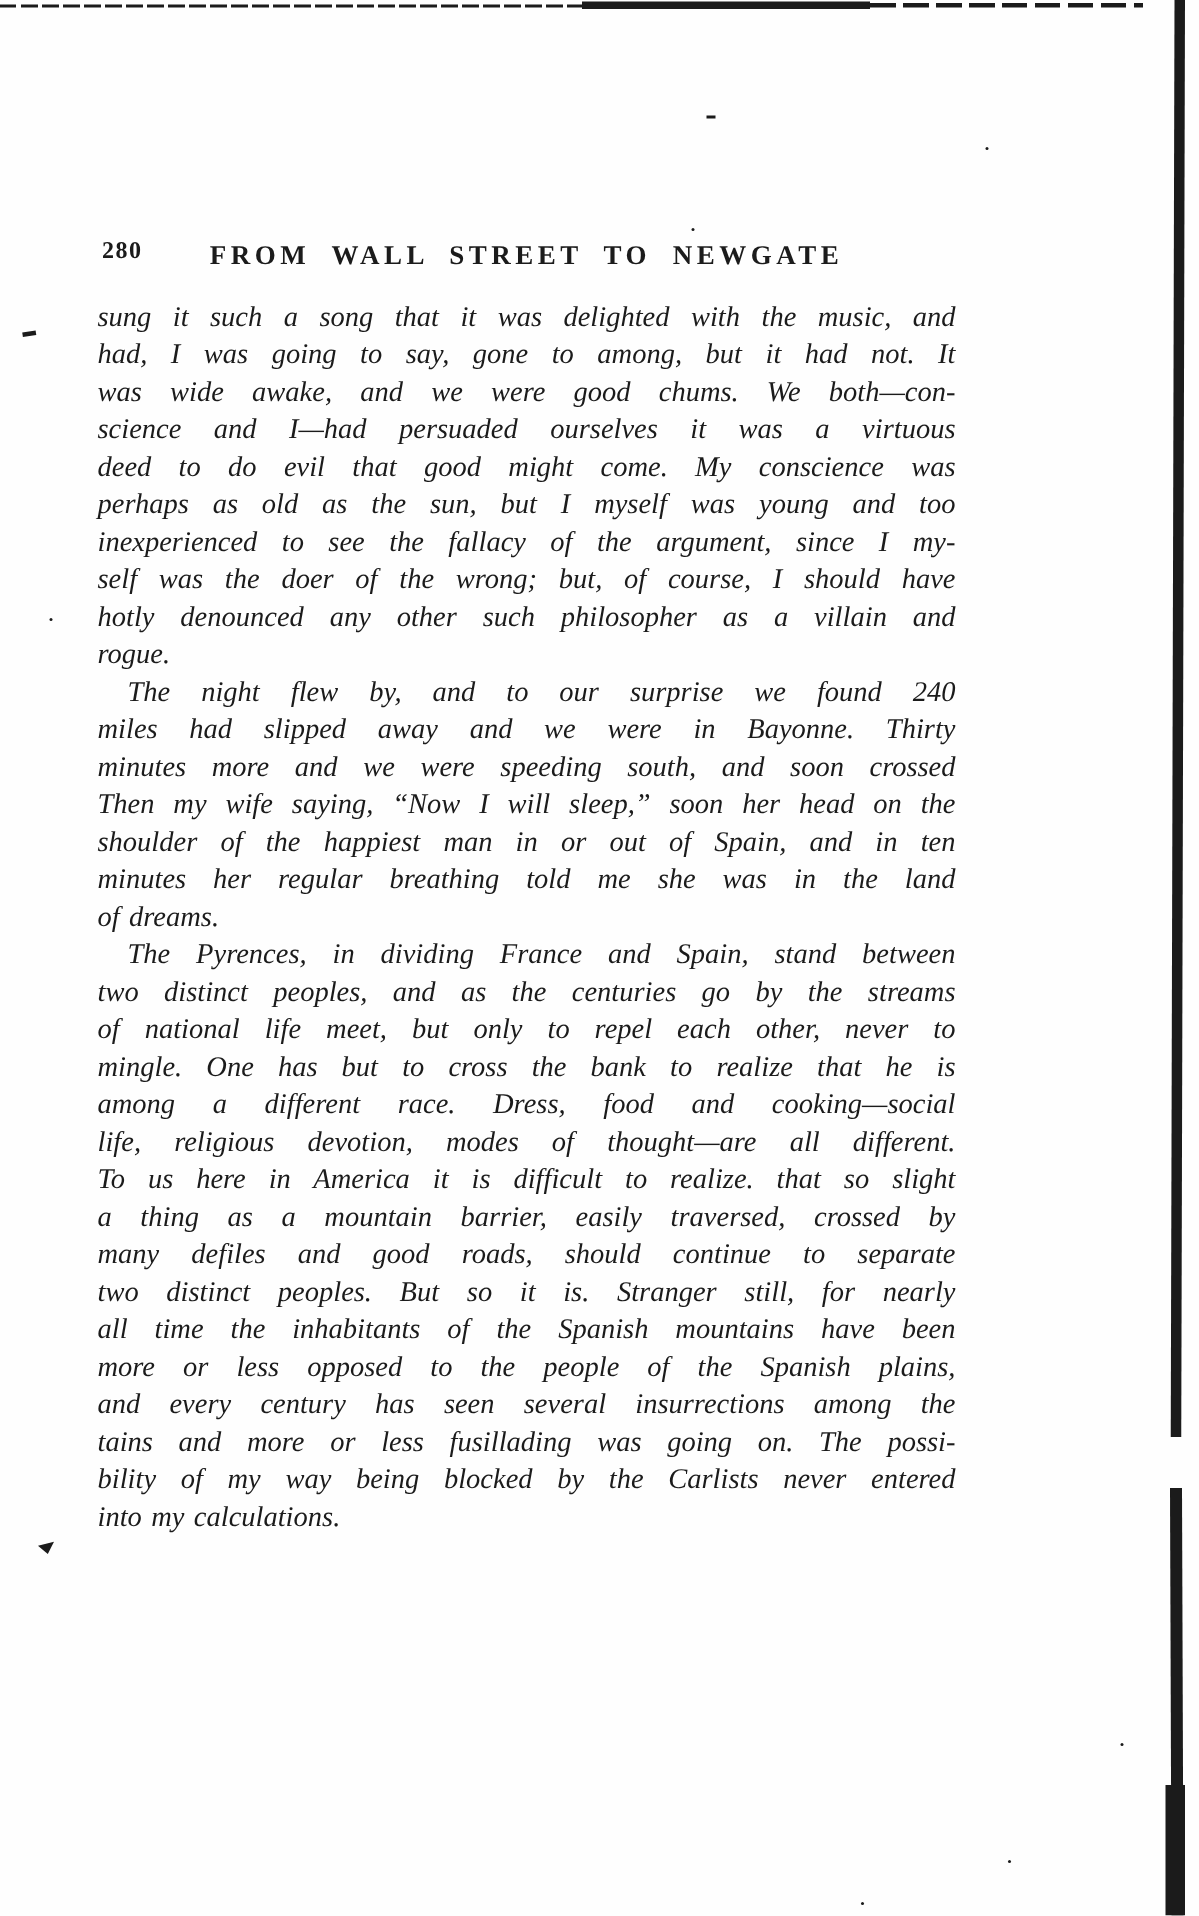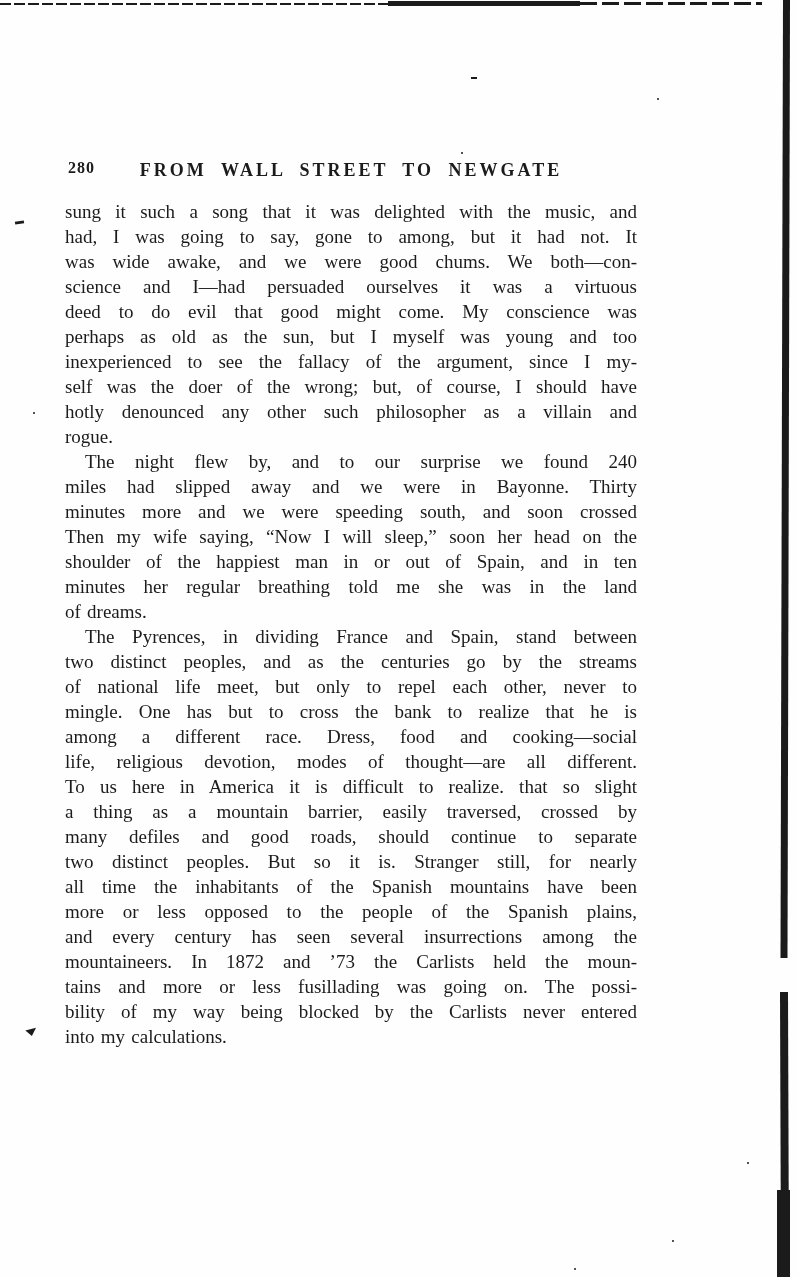--- a/index.html
+++ b/index.html
@@ -37,20 +37,21 @@
     letter-spacing: 3px; word-spacing: 7px;
     padding-top: 1px;
   }
 
   
   .page-body {
     position: absolute;
     left: 65px; top: 199px; width: 572px;
     font-size: 19px; line-height: 25px;
     word-spacing: 1.5px;
+    font-style: italic;
   }
   .line {
     text-align: justify;
     text-align-last: justify;
     -moz-text-align-last: justify;
     white-space: nowrap;
   }
   .line.para-last {
     text-align-last: left;
     -moz-text-align-last: left;
@@ -142,19 +143,18 @@
       <div class="line">mingle.  One has but to cross the bank to realize that he is</div>
       <div class="line">among a different race.  Dress, food and cooking—social</div>
       <div class="line">life, religious devotion, modes of thought—are all different.</div>
       <div class="line">To us here in America it is difficult to realize. that so slight</div>
       <div class="line">a thing as a mountain barrier, easily traversed, crossed by</div>
       <div class="line">many defiles and good roads, should continue to separate</div>
       <div class="line">two distinct peoples.  But so it is.  Stranger still, for nearly</div>
       <div class="line">all time the inhabitants of the Spanish mountains have been</div>
       <div class="line">more or less opposed to the people of the Spanish plains,</div>
       <div class="line">and every century has seen several insurrections among the</div>
-      <div class="line">mountaineers.  In 1872 and ’73 the Carlists held the moun-</div>
       <div class="line">tains and more or less fusillading was going on.  The possi-</div>
       <div class="line">bility of my way being blocked by the Carlists never entered</div>
       <div class="line para-last">into my calculations.</div>
     </div>
 
 </div>
 
 </body></html>

